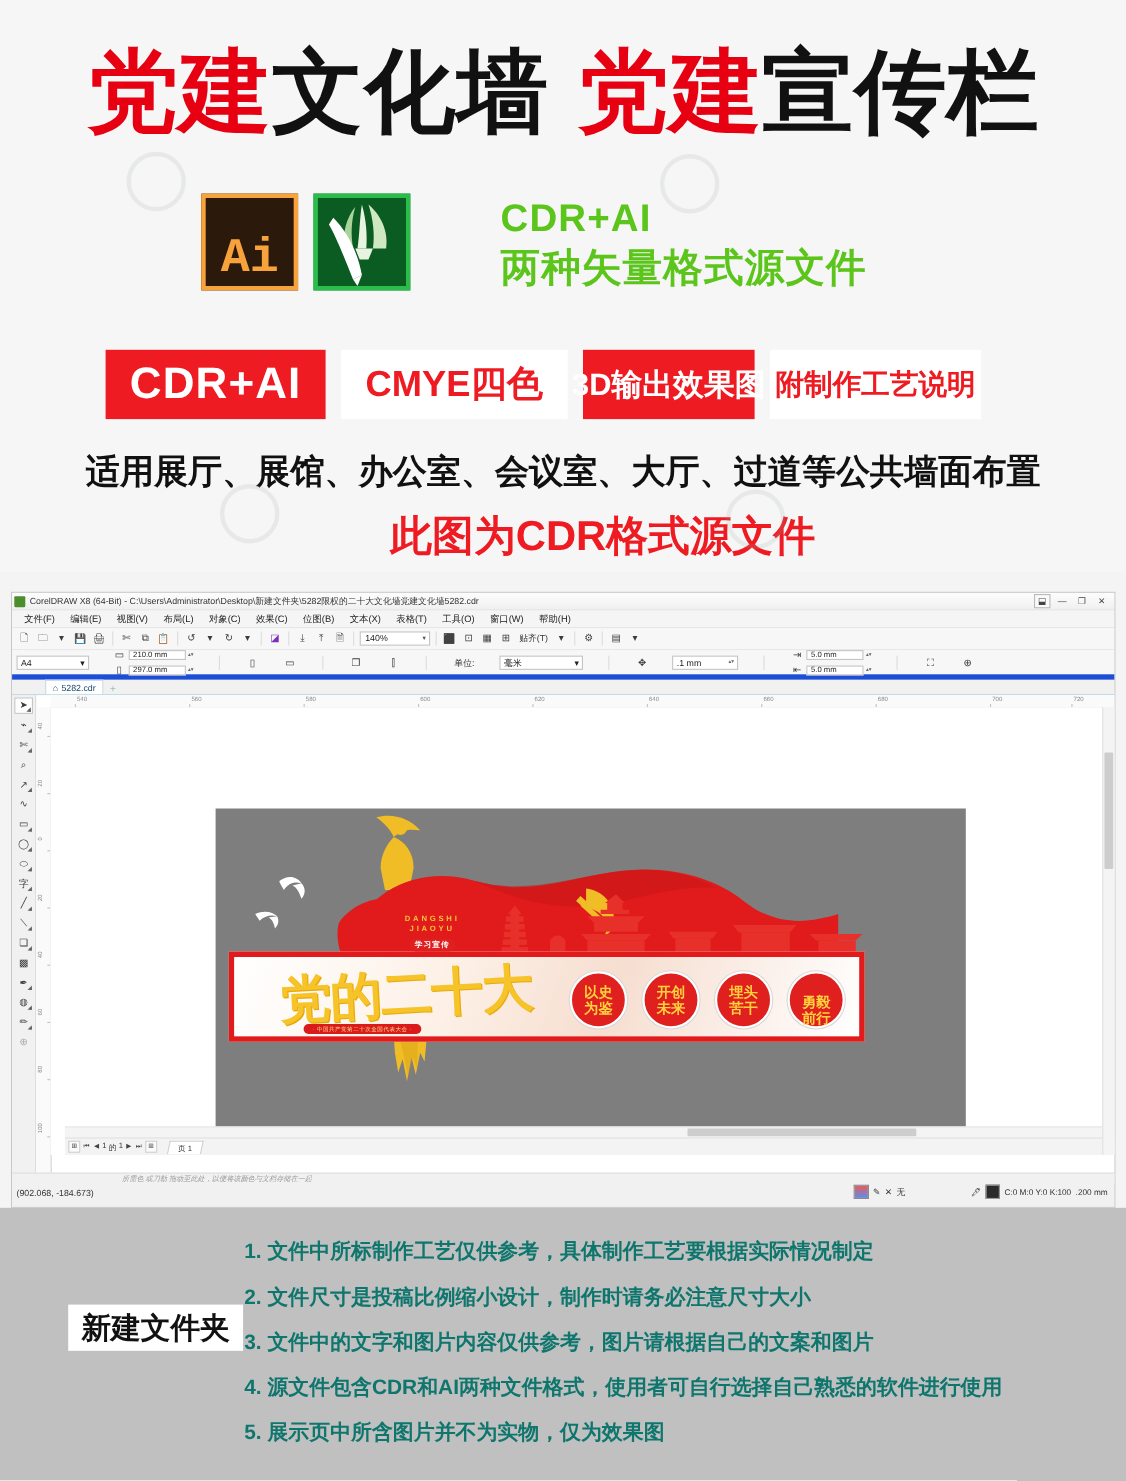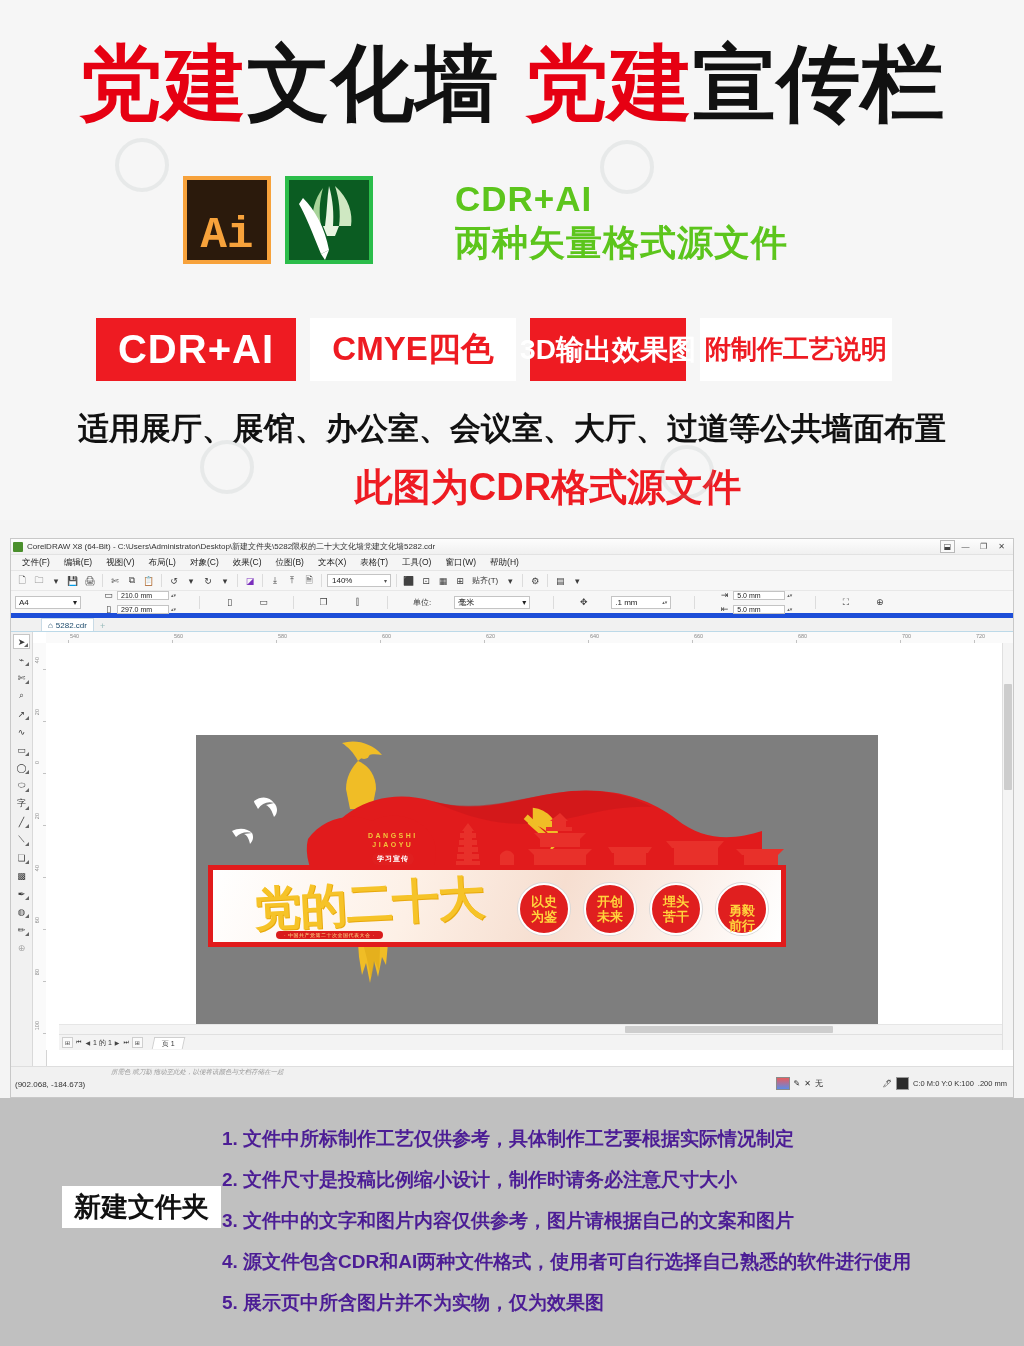--- a/index.html
+++ b/index.html
@@ -182,21 +182,21 @@
   .sb-fill{position:absolute;right:190px;top:10px;display:flex;align-items:center;gap:4px;font-size:8px;}
   .fillico{width:12px;height:11px;background:linear-gradient(#e85c5c,#5c8ce8);border:1px solid #8a8a8a;}
 
   
   .notes{position:absolute;top:1098px;left:0;width:1024px;height:248px;background:#c0c0c0;}
   .notes-label{
     position:absolute;left:62px;top:1186px;background:#fff;color:#111;
     font-size:27px;font-weight:bold;padding:3px 12px;white-space:nowrap;
   }
   .notes-list{position:absolute;left:222px;top:1118px;width:780px;}
-  .note{font-size:19px;color:#4c1d95;font-weight:bold;line-height:41px;white-space:nowrap;}
+  .note{font-size:19px;color:#0f766e;font-weight:bold;line-height:41px;white-space:nowrap;}
 </style>
 </head>
 <body>
 
 <div class="promo">
 
   <div class="promo-title">
     <span class="red">党建</span><span class="blk">文化墙</span><span class="sp"></span><span class="red">党建</span><span class="blk">宣传栏</span>
   </div>
 

